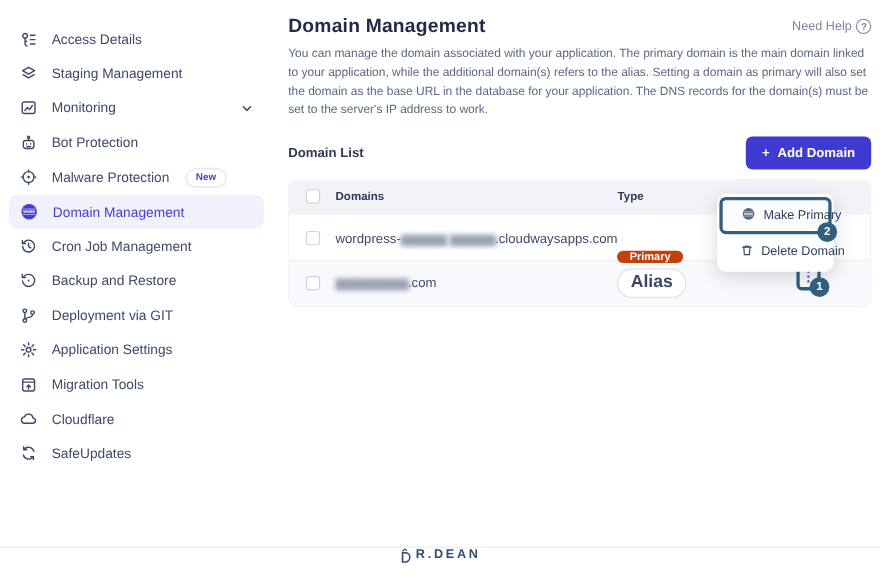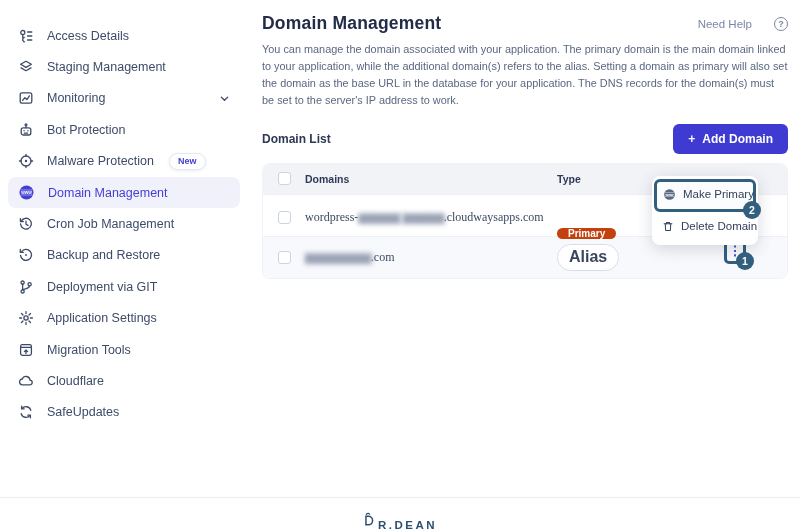--- a/index.html
+++ b/index.html
@@ -20,68 +20,68 @@
   .side-item.active { background:#f1f1fb; color:#423fd4; }
   .side-label { white-space:nowrap; }
   .chevron { margin-left:auto; display:flex; }
   .badge-new { margin-left:2px; font-size:9px; font-weight:bold; color:#423fd4;
     background:#fff; border:1px solid #e4e7f2; border-radius:999px;
     padding:2.5px 8px; box-shadow:0 1px 3px rgba(60,70,110,.10); }
 
   
   .main-header { display:flex; justify-content:space-between; align-items:flex-start; }
   .page-title { font-size:17.5px; font-weight:bold; color:#222c47; letter-spacing:.2px; }
-  .need-help { display:flex; align-items:center; gap:22px; color:#7b87a1;
+  .need-help { display:flex; align-items:center; gap:4px; color:#7b87a1;
     font-size:11.5px; margin-top:4px; cursor:pointer; }
   .q-icon { width:14px; height:14px; border:1.3px solid #7b87a1; border-radius:50%;
     display:flex; align-items:center; justify-content:center; font-size:9px; font-weight:bold; }
   .desc { margin-top:7px; font-size:10.9px; line-height:1.55; color:#5a6880; max-width:548px; }
 
   
   .list-row { display:flex; justify-content:space-between; align-items:center; margin-top:15px; }
   .list-label { font-size:12px; font-weight:bold; color:#2c3854; }
   .add-btn { background:#3e3ad2; color:#fff; border:none; border-radius:6px;
     font-size:12px; font-weight:600; padding:8px 15px; display:flex; gap:7px;
     align-items:center; cursor:pointer; font-family:inherit; }
 
   
   .table { margin-top:9px; border-radius:8px; overflow:hidden; border:1px solid #f0f2f7; }
   .trow { display:grid; grid-template-columns:42px 1fr 175px 55px; align-items:center; }
   .thead { background:#f1f3f7; height:30px; font-size:10.5px; font-weight:bold; color:#2e3a58; }
   .tr { height:42px; font-size:12px; color:#3c4964; background:#fff; border-top:1px solid #eef0f5; }
   .tr.alt { background:#f8f9fc; }
   .checkbox { width:13px; height:13px; border:1.5px solid #ccd3df; border-radius:3px;
     background:#fff; margin-left:15px; cursor:pointer; }
-  .domain-cell { white-space:nowrap;font-family:Liberation Serif, serif; }
+  .domain-cell { white-space:nowrap; }
   .blur { filter:blur(2.6px); color:#9aa3b5; letter-spacing:-1px; }
   .pill-primary { background:#c2410c; color:#fff; font-size:10px; font-weight:bold;
     padding:0 11px; border-radius:999px; display:inline-block;margin-top:33px; }
   .pill-alias { background:#fff; border:1px solid #d8dde8; color:#3a4660; font-size:16px;
     font-weight:bold; padding:3.5px 11px; border-radius:999px; display:inline-block; }
 
   
   .menu { position:absolute; top:176px; right:42px; width:106px; background:#fff;
     border-radius:8px; box-shadow:0 4px 16px rgba(40,50,80,.18); padding:4px 5px; z-index:6; }
-  .menu-item { display:flex; gap:7px; font-size:11.5px;
-    color:#333f58; padding:6px 5px; cursor:pointer; white-space:nowrap; }
+  .menu-item { display:flex; align-items:center; gap:7px; font-size:11.5px;
+    color:#333f58; padding:6px 16px; cursor:pointer; white-space:nowrap; }
   .anno-box { border:3px solid #315f7d; border-radius:6px; position:relative;
     margin:-1px -3px 2px; padding:0 1px; background:#fbfcfe; }
   .anno-badge { position:absolute; width:18px; height:18px; background:#315f7d;
     color:#fff; border-radius:50%; font-size:10.5px; font-weight:bold;
     display:flex; align-items:center; justify-content:center; z-index:8; }
   .badge-2 { right:-8px; bottom:-10px; }
   .kebab-box { position:absolute; top:237px; right:54px; width:22px; height:27px;
     border:3px solid #315f7d; border-radius:5px; background:#fafbfd;
     display:flex; align-items:center; justify-content:center; z-index:5; cursor:pointer; }
   .kebab-glyph { color:#423fd4; font-size:13px; font-weight:bold; line-height:1; }
   .badge-1 { right:46px; top:252px; }
 
   
   .footer { height:34px; border-top:1px solid #e9ecf2; display:flex;
-    align-items:flex-end; justify-content:center; gap:3px; }
+    align-items:flex-start; justify-content:center; gap:3px; }
   .logo-text { font-size:11.5px; font-weight:bold; letter-spacing:2.5px; color:#2d4f71; }
 </style>
 </head>
 <body>
 
 <div class="page">
 <div class="layout">
 
   <nav class="sidebar">
 

